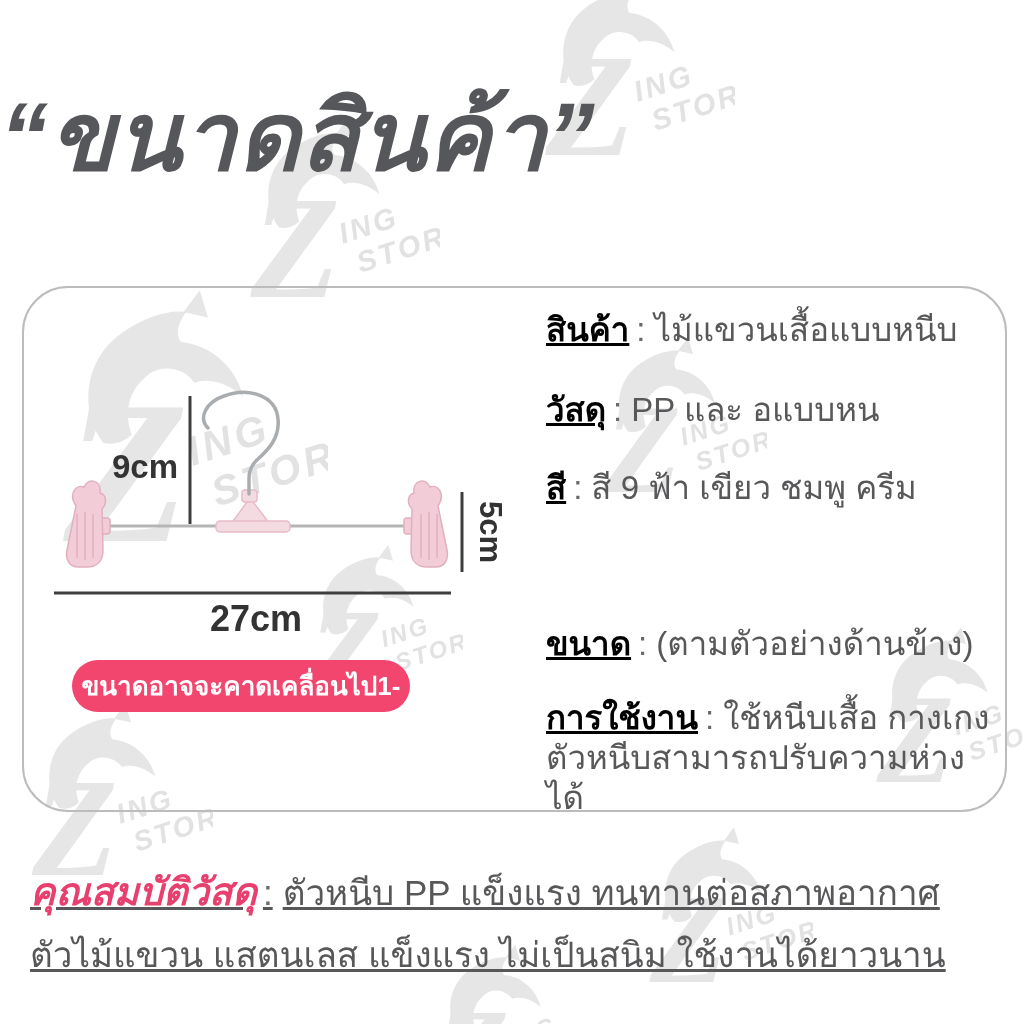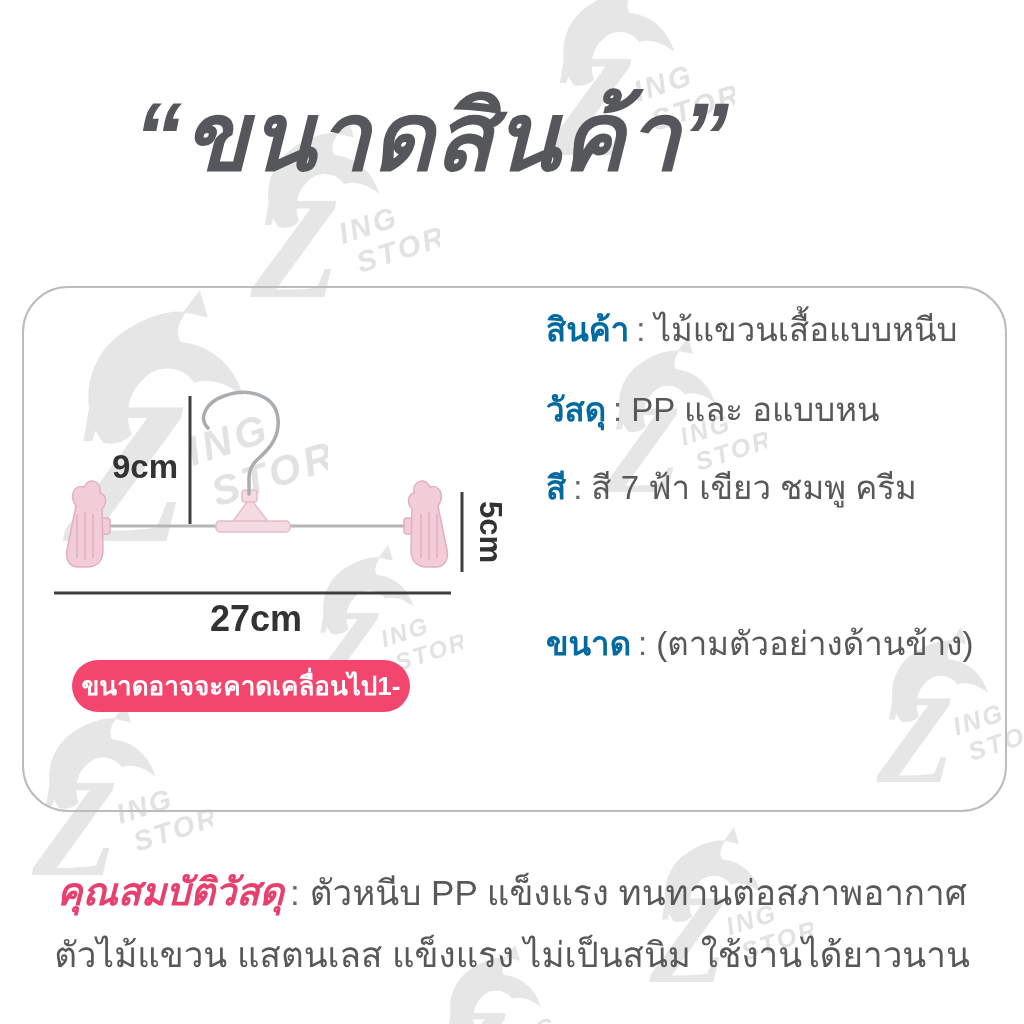--- a/index.html
+++ b/index.html
@@ -1,38 +1,38 @@
 <!DOCTYPE html>
 <html><head>
 <meta charset="utf-8">
 <style>
   html,body{margin:0;padding:0;background:#fff;}
   .page{position:relative;width:1024px;height:1024px;background:#fff;overflow:hidden;
         font-family:"Liberation Sans","DejaVu Sans",sans-serif;}
   
   .wm{position:absolute;z-index:0;pointer-events:none;}
   
-  .title{position:absolute;left:0;top:60px;width:864px;margin:0;text-align:center;
+  .title{position:absolute;left:0;top:60px;width:864px;margin:0;text-align:left;
          font-size:96px;font-weight:800;font-style:italic;color:#56575a;z-index:2;
          letter-spacing:1px;}
   
   .card{position:absolute;left:22px;top:286px;width:981px;height:522px;
         border:2px solid #bcbcbc;border-radius:46px;z-index:1;background:transparent;}
   .diagram{position:absolute;left:8px;top:94px;width:470px;height:260px;z-index:2;}
   .badge{position:absolute;left:48px;top:372px;width:338px;height:52px;z-index:2;
          background:#f2466f;border-radius:27px;color:#ffffff;font-size:26px;
          line-height:52px;text-align:center;font-weight:600;}
   .specs{position:absolute;left:522px;top:0;width:448px;height:522px;z-index:2;}
   .spec-row{position:absolute;left:0;width:448px;font-size:33px;color:#58585a;line-height:40px;}
-  .spec-label{color:#0369a1;font-weight:700;}
+  .spec-label{color:#000000;font-weight:700;text-decoration:underline;}
   .spec-colon{color:#6a6a6c;margin:0 9px 0 7px;}
   .spec-value{color:#58585a;text-align:right;}
   
-  .footer{position:absolute;left:30px;top:860px;width:964px;z-index:2;text-align:center;
-          font-size:35px;color:#58585a;line-height:1.72;}
+  .footer{position:absolute;left:30px;top:860px;width:964px;z-index:2;text-align:left;
+          font-size:35px;color:#58585a;line-height:1.72;text-decoration:underline;}
   .footer-label{color:#e8406e;font-weight:800;font-style:italic;font-size:38px;}
   .footer-colon{color:#6a6a6c;margin:0 10px 0 6px;}
 </style>
 </head>
 <body>
 
 <div class="page">
 
   <svg width="0" height="0" style="position:absolute" aria-hidden="true">
     <defs>
@@ -115,24 +115,27 @@
     <div class="badge">ขนาดอาจจะคาดเคลื่อนไป1-2ช.ม</div>
 
     <div class="specs">
       <div class="spec-row" style="top:22px">
         <span class="spec-label">สินค้า</span><span class="spec-colon">:</span><span class="spec-value">ไม้แขวนเสื้อแบบหนีบ</span>
       </div>
       <div class="spec-row" style="top:102px">
         <span class="spec-label">วัสดุ</span><span class="spec-colon">:</span><span class="spec-value">PP และ อแบบหน</span>
       </div>
       <div class="spec-row" style="top:180px">
-        <span class="spec-label">สี</span><span class="spec-colon">:</span><span class="spec-value">สี 7 ฟ้า เขียว ชมพู ครีม</span>
+        <span class="spec-label">สี</span><span class="spec-colon">:</span><span class="spec-value">สี 9 ฟ้า เขียว ชมพู ครีม</span>
       </div>
       <div class="spec-row" style="top:336px">
         <span class="spec-label">ขนาด</span><span class="spec-colon">:</span><span class="spec-value">(ตามตัวอย่างด้านข้าง)</span>
+      </div>
+      <div class="spec-row" style="top:410px">
+        <span class="spec-label">การใช้งาน</span><span class="spec-colon">:</span><span class="spec-value">ใช้หนีบเสื้อ กางเกง ตัวหนีบสามารถปรับความห่างได้</span>
       </div>
     </div>
   </div>
 
   <div class="footer">
     <span class="footer-label">คุณสมบัติวัสดุ</span><span class="footer-colon">:</span><span class="footer-text">ตัวหนีบ PP แข็งแรง ทนทานต่อสภาพอากาศ ตัวไม้แขวน แสตนเลส แข็งแรง ไม่เป็นสนิม ใช้งานได้ยาวนาน</span>
   </div>
 
 </div>
 

